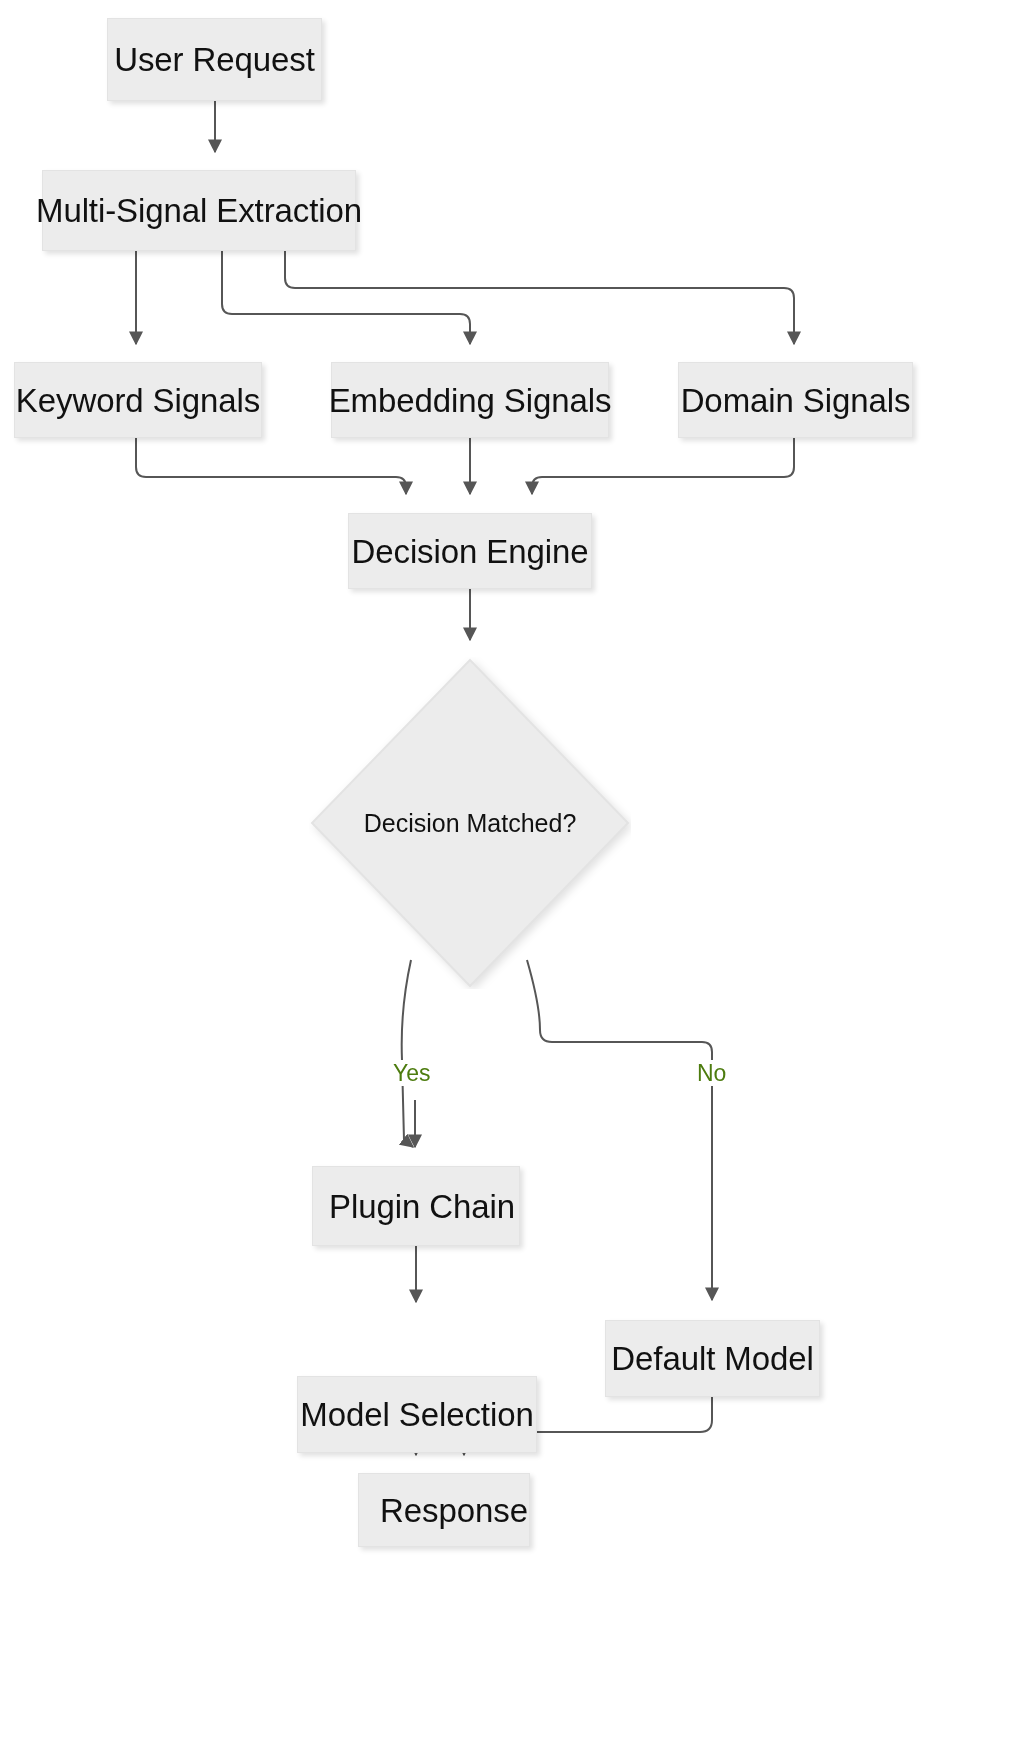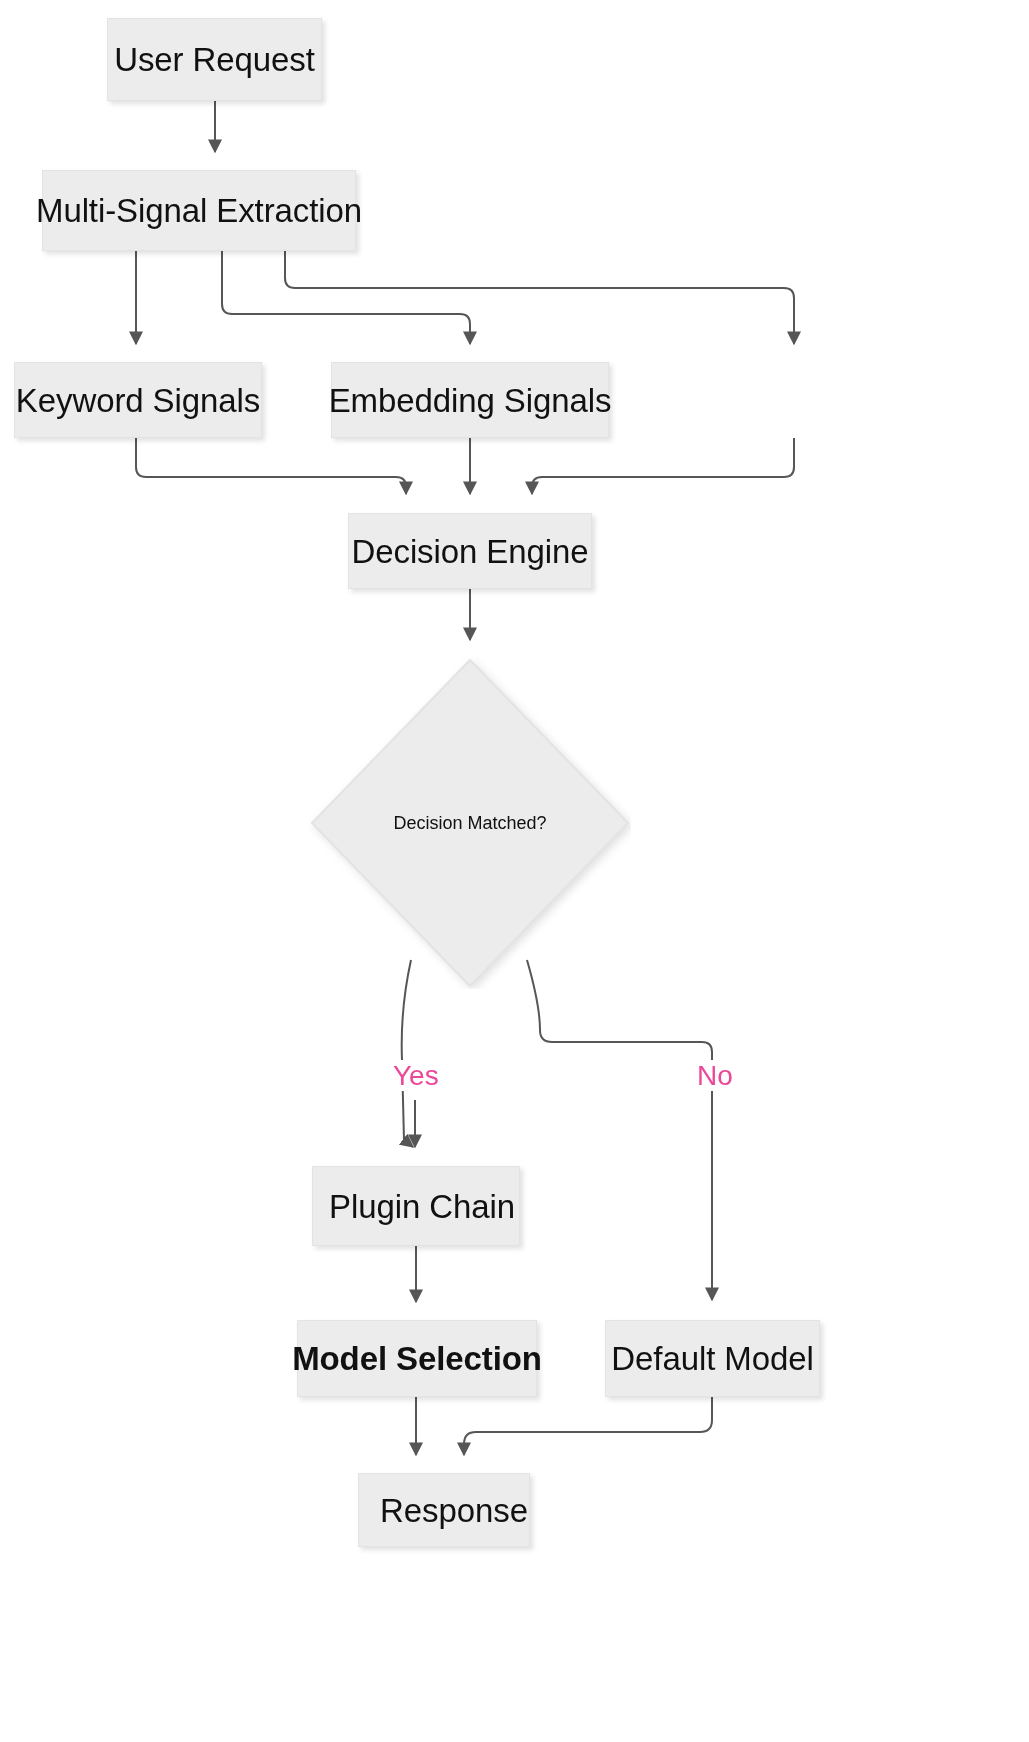--- a/index.html
+++ b/index.html
@@ -54,31 +54,31 @@
   .decision-shape {
     position: absolute;
     left: 0;
     top: 0;
     width: 100%;
     height: 100%;
   }
   .decision-label {
     position: relative;
     z-index: 3;
-    font-size: 18px;
+    font-size: 25px;
     color: #111111;
     white-space: nowrap;
     font-family: "Liberation Sans", sans-serif;
     line-height: 1;
   }
   .edge-label {
     position: absolute;
     z-index: 4;
-    font-size: 28px;
-    color: #ec4899;
+    font-size: 23px;
+    color: #4d7c0f;
     background: #ffffff;
     padding: 1px 5px;
     font-family: "Liberation Sans", sans-serif;
     white-space: nowrap;
     line-height: 1.05;
   }
 </style>
 </head>
 <body>
 
@@ -130,37 +130,40 @@
   </div>
 
   <div class="node" style="left:14px; top:362px; width:248px; height:76px;">
     <span class="node-label">Keyword Signals</span>
   </div>
 
   <div class="node" style="left:331px; top:362px; width:278px; height:76px;">
     <span class="node-label">Embedding Signals</span>
   </div>
 
+  <div class="node" style="left:678px; top:362px; width:235px; height:76px;">
+    <span class="node-label">Domain Signals</span>
+  </div>
 
   <div class="node" style="left:348px; top:513px; width:244px; height:76px;">
     <span class="node-label">Decision Engine</span>
   </div>
 
   <div class="decision-wrap" style="left:309px; top:657px; width:322px; height:332px;">
     <svg class="decision-shape" viewBox="0 0 322 332" xmlns="http://www.w3.org/2000/svg">
       <polygon points="161,3 319,166 161,329 3,166" fill="#ececec" stroke="#e3e3e3" stroke-width="2" style="filter: drop-shadow(3px 3px 4px rgba(0,0,0,0.12));"></polygon>
     </svg>
     <span class="decision-label">Decision Matched?</span>
   </div>
 
   <div class="node" style="left:312px; top:1166px; width:208px; height:80px;padding-left:12px;">
     <span class="node-label">Plugin Chain</span>
   </div>
 
-  <div class="node" style="left:297px; top:1320px; width:240px; height:77px;font-weight:bold;">
+  <div class="node" style="left:297px; top:1376px; width:240px; height:77px;">
     <span class="node-label">Model Selection</span>
   </div>
 
   <div class="node" style="left:605px; top:1320px; width:215px; height:77px;">
     <span class="node-label">Default Model</span>
   </div>
 
   <div class="node" style="left:358px; top:1473px; width:172px; height:74px;padding-left:20px;">
     <span class="node-label">Response</span>
   </div>

